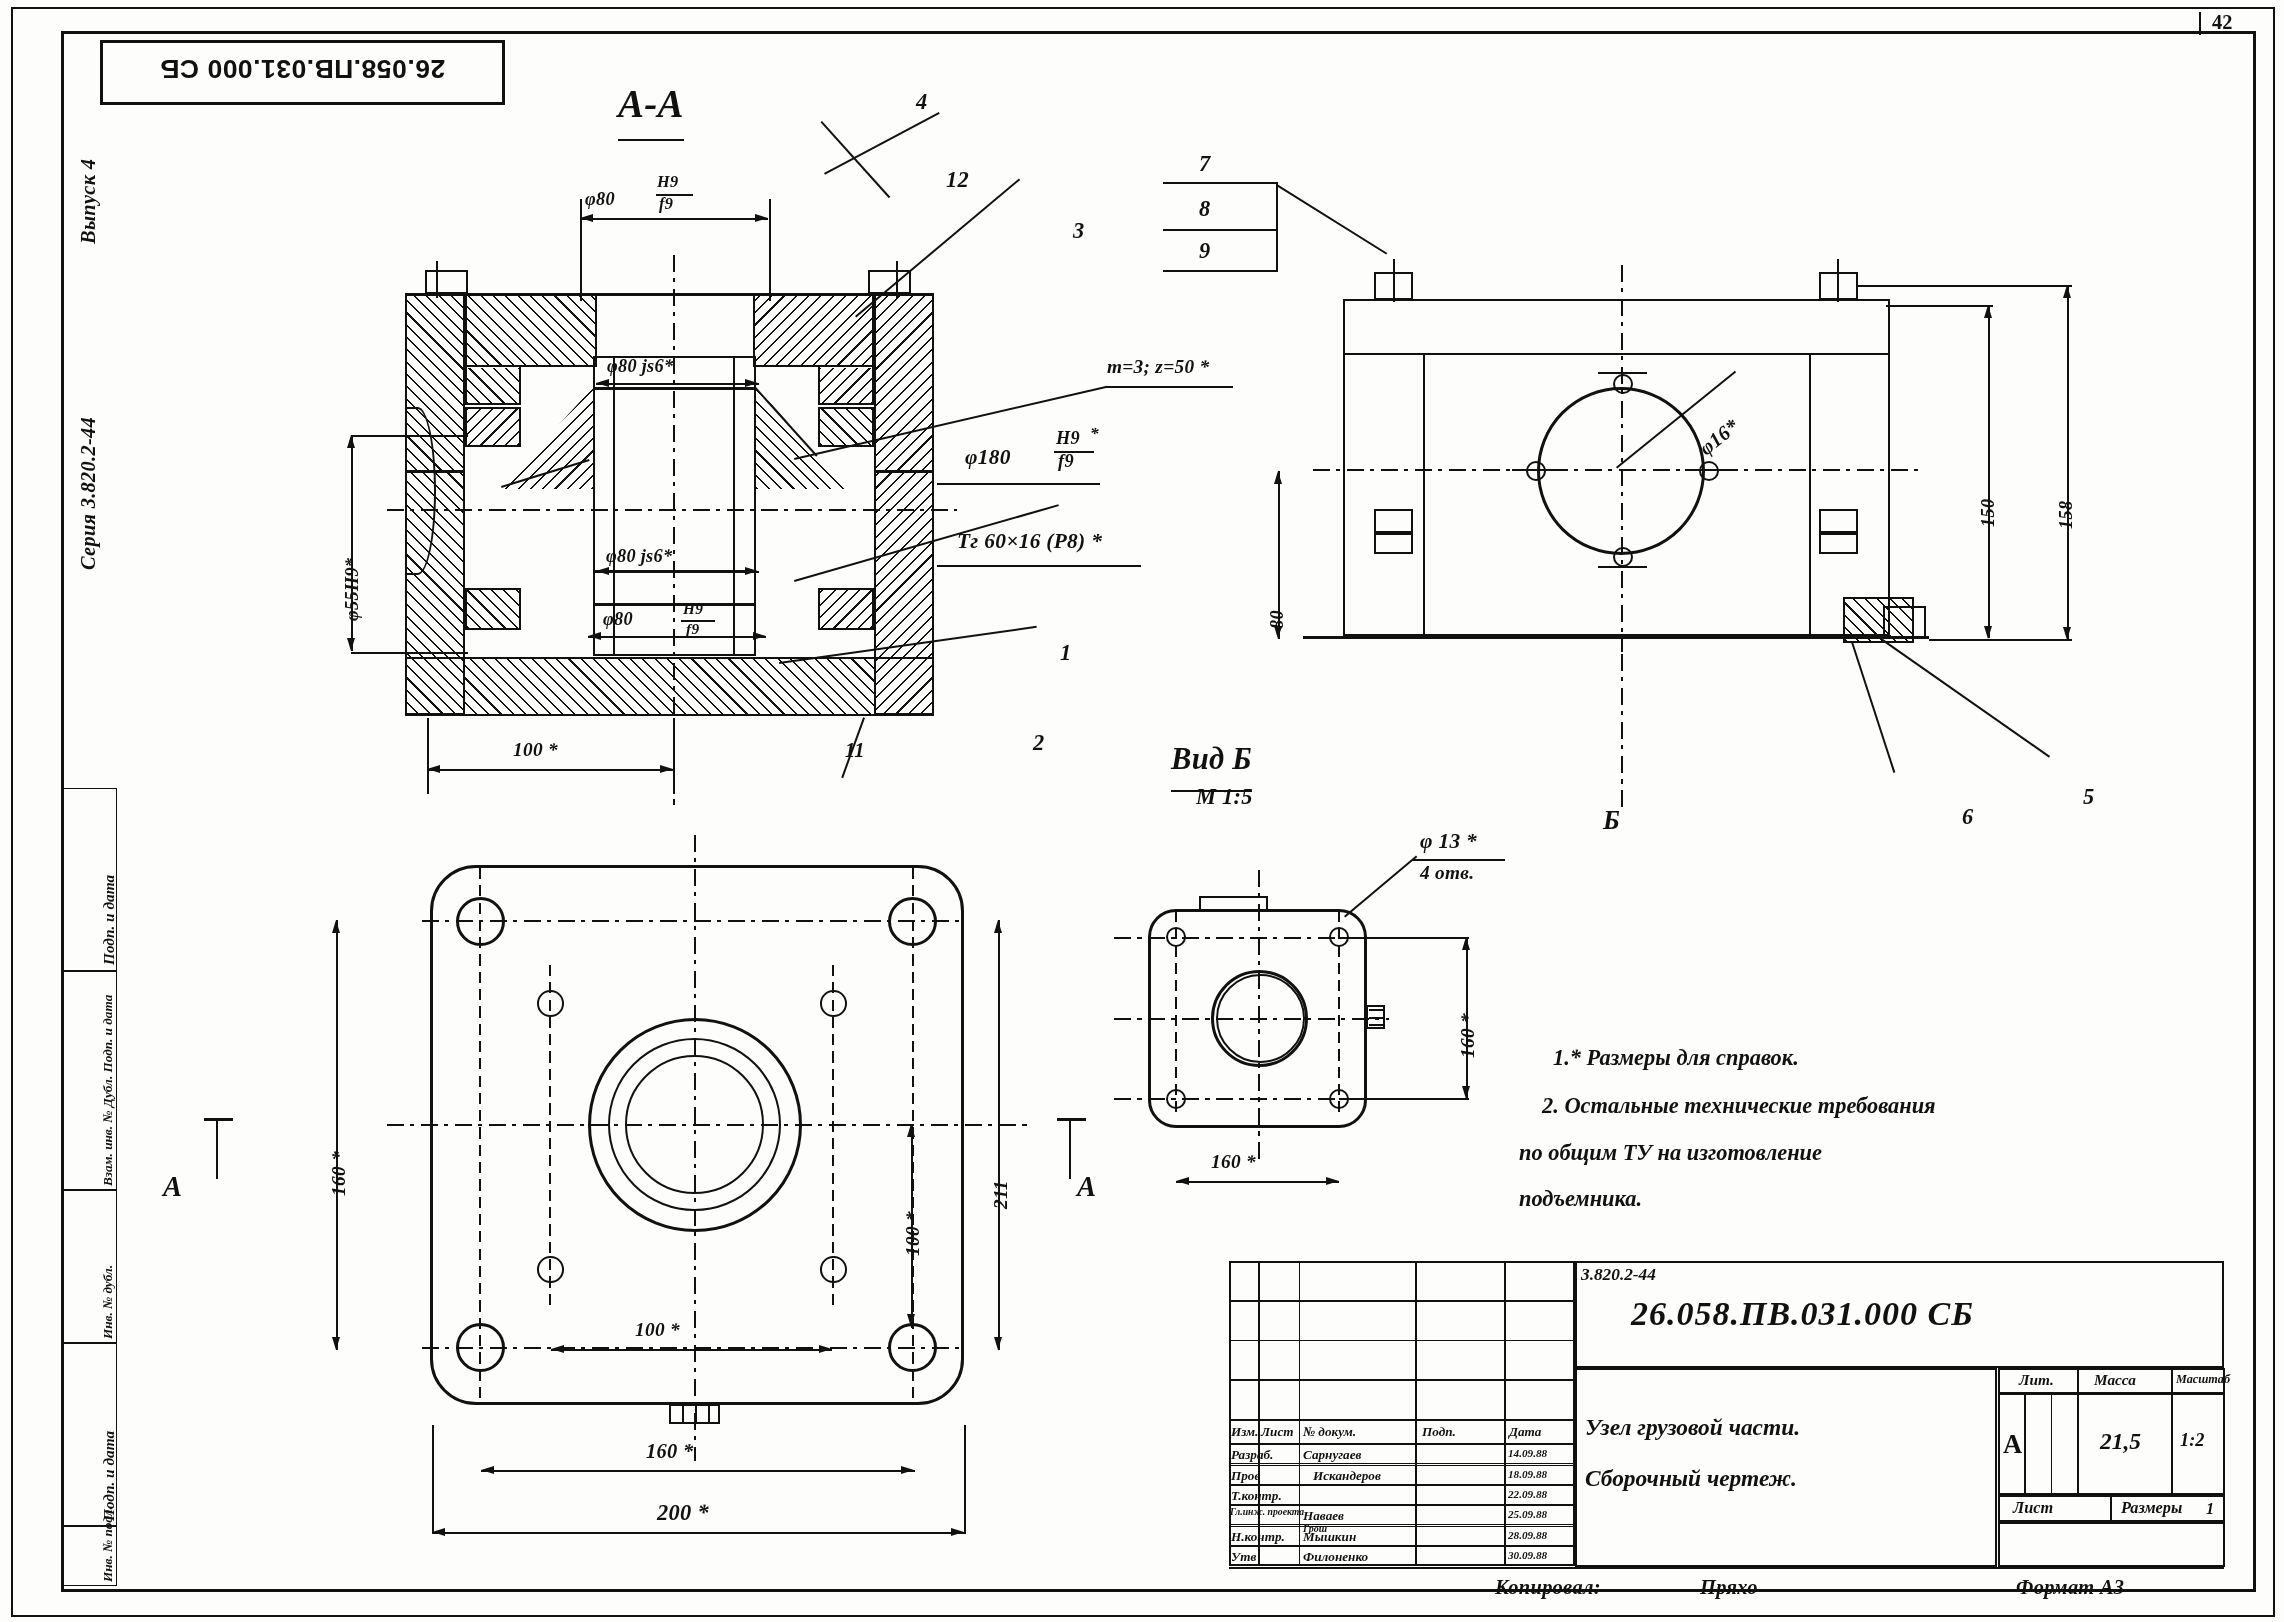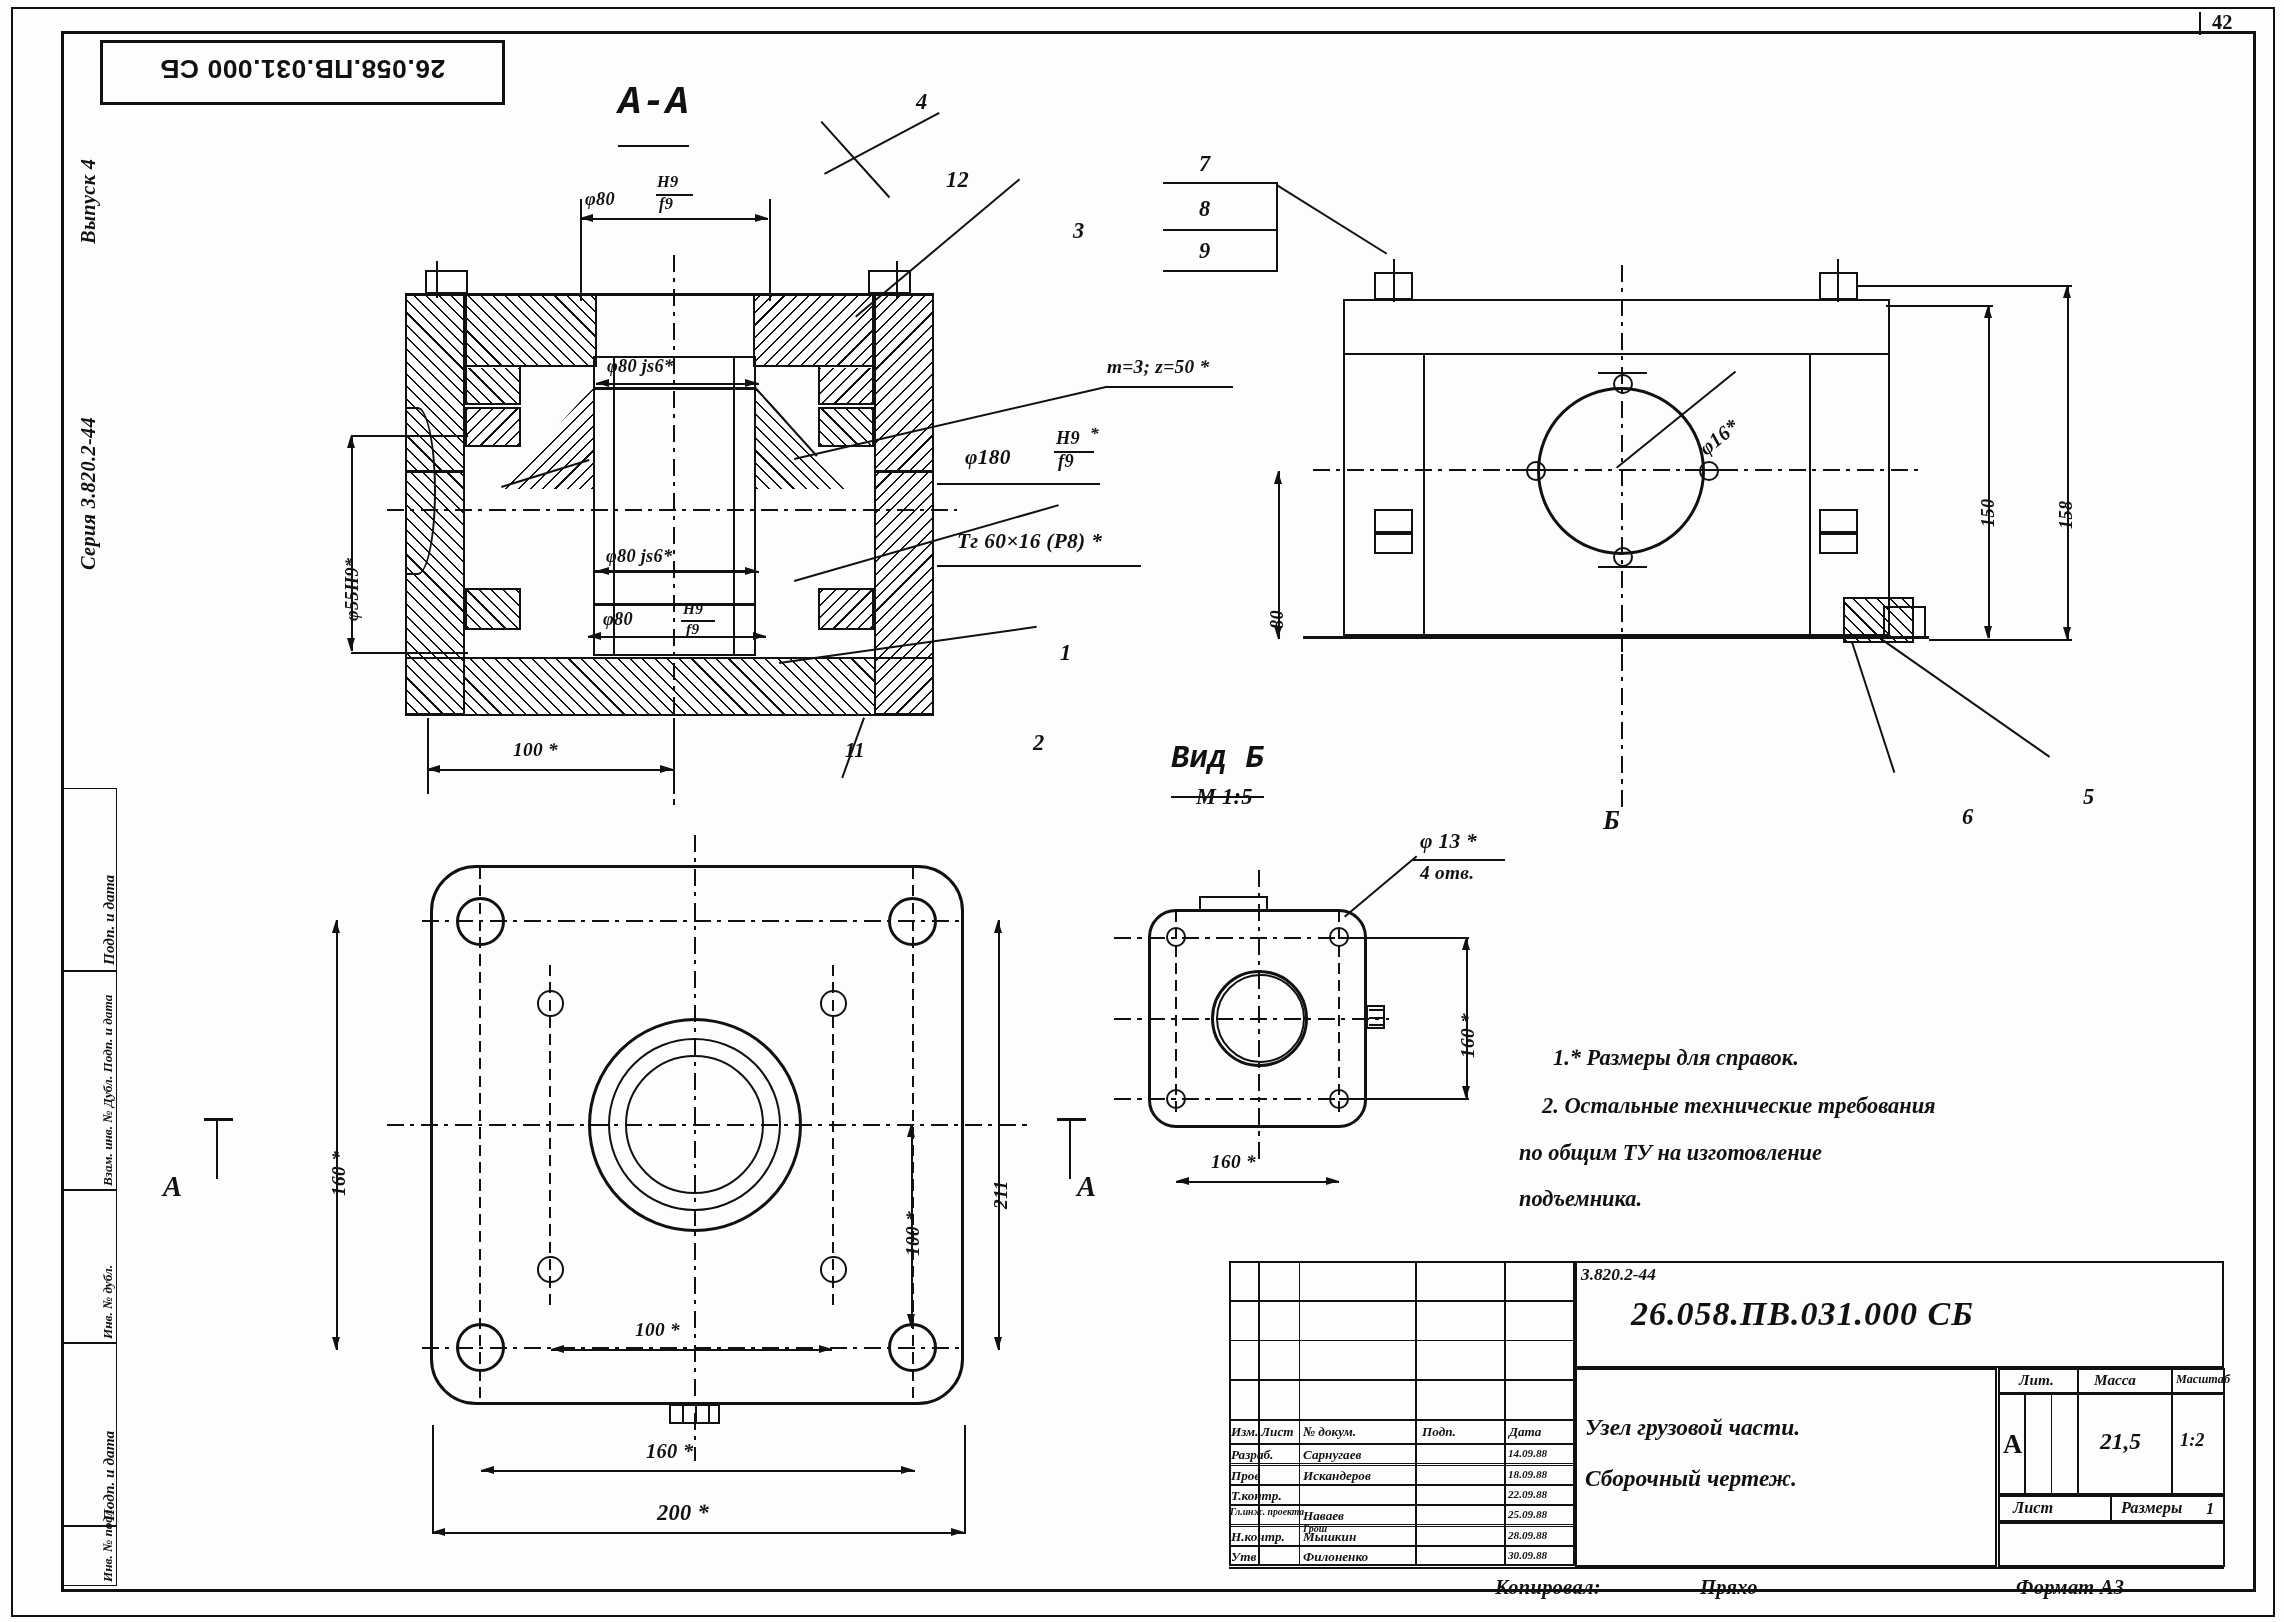--- a/index.html
+++ b/index.html
@@ -9,21 +9,21 @@
     width:2284px;height:1623px;
     background:#fdfdfb;
     overflow:hidden;
     color:#111;
   }
   .abs{position:absolute;}
   .ln{position:absolute;background:#141414;}
   
   .tx{position:absolute;white-space:nowrap;font-family:"Liberation Serif",serif;font-style:italic;font-weight:700;color:#111;letter-spacing:0.3px;}
   .mono{font-family:"Liberation Sans",sans-serif;font-style:normal;font-weight:700;}
-  .und{border-bottom:2.5px solid #111;padding-bottom:20px;font-family:Liberation Mono, monospace;}
+  .und{border-bottom:2.5px solid #111;padding-bottom:13px;}
   .rot90{transform-origin:0 0;transform:rotate(-90deg);}
   .rot180{transform-origin:50% 50%;transform:rotate(180deg);}
   
   #outer{left:11.2px;top:7.1px;width:2260px;height:1606px;border:2px solid #111;}
   #inner{left:61px;top:30.5px;width:2189px;height:1555px;border:3.6px solid #111;}
   
   .stampcell{position:absolute;border:1.5px solid #111;box-sizing:border-box;}
   .stamptxt{position:absolute;font-family:"Liberation Serif",serif;font-style:italic;font-weight:700;font-size:15.3px;color:#111;
             transform-origin:0 0;transform:rotate(-90deg);white-space:nowrap;}
   .thick{background:#111;}
@@ -428,21 +428,21 @@
     <div class="t" style="left:193px;top:163px;font-size:13.2px;">Подп.</div>
     <div class="t" style="left:280px;top:163px;font-size:13.2px;">Дата</div>
 
     <div class="c" style="left:0;top:183px;width:346px;height:20.4px;"></div>
     <div class="t" style="left:2px;top:186px;font-size:13.2px;">Разраб.</div>
     <div class="t" style="left:74px;top:186px;font-size:13.2px;">Сарнугаев</div>
     <div class="t" style="left:279px;top:186px;font-size:11.2px;">14.09.88</div>
 
     <div class="c" style="left:0;top:204px;width:346px;height:20.4px;"></div>
     <div class="t" style="left:2px;top:207px;font-size:13.2px;">Пров</div>
-    <div class="t" style="left:74px;top:207px;font-size:13.2px;">Искандеров</div>
+    <div class="t" style="left:84px;top:207px;font-size:13.2px;">Искандеров</div>
     <div class="t" style="left:279px;top:207px;font-size:11.2px;">18.09.88</div>
 
     <div class="c" style="left:0;top:224px;width:346px;height:20.4px;"></div>
     <div class="t" style="left:2px;top:227px;font-size:13.2px;">Т.контр.</div>
     <div class="t" style="left:74px;top:227px;font-size:10px;margin-top:35px;">Грош</div>
     <div class="t" style="left:279px;top:227px;font-size:11.2px;">22.09.88</div>
 
     <div class="c" style="left:0;top:244px;width:346px;height:20.4px;"></div>
     <div class="t" style="left:1px;top:245px;font-size:9.7px;">Гл.инж. проекта</div>
     <div class="t" style="left:74px;top:247px;font-size:13.2px;">Наваев</div>

